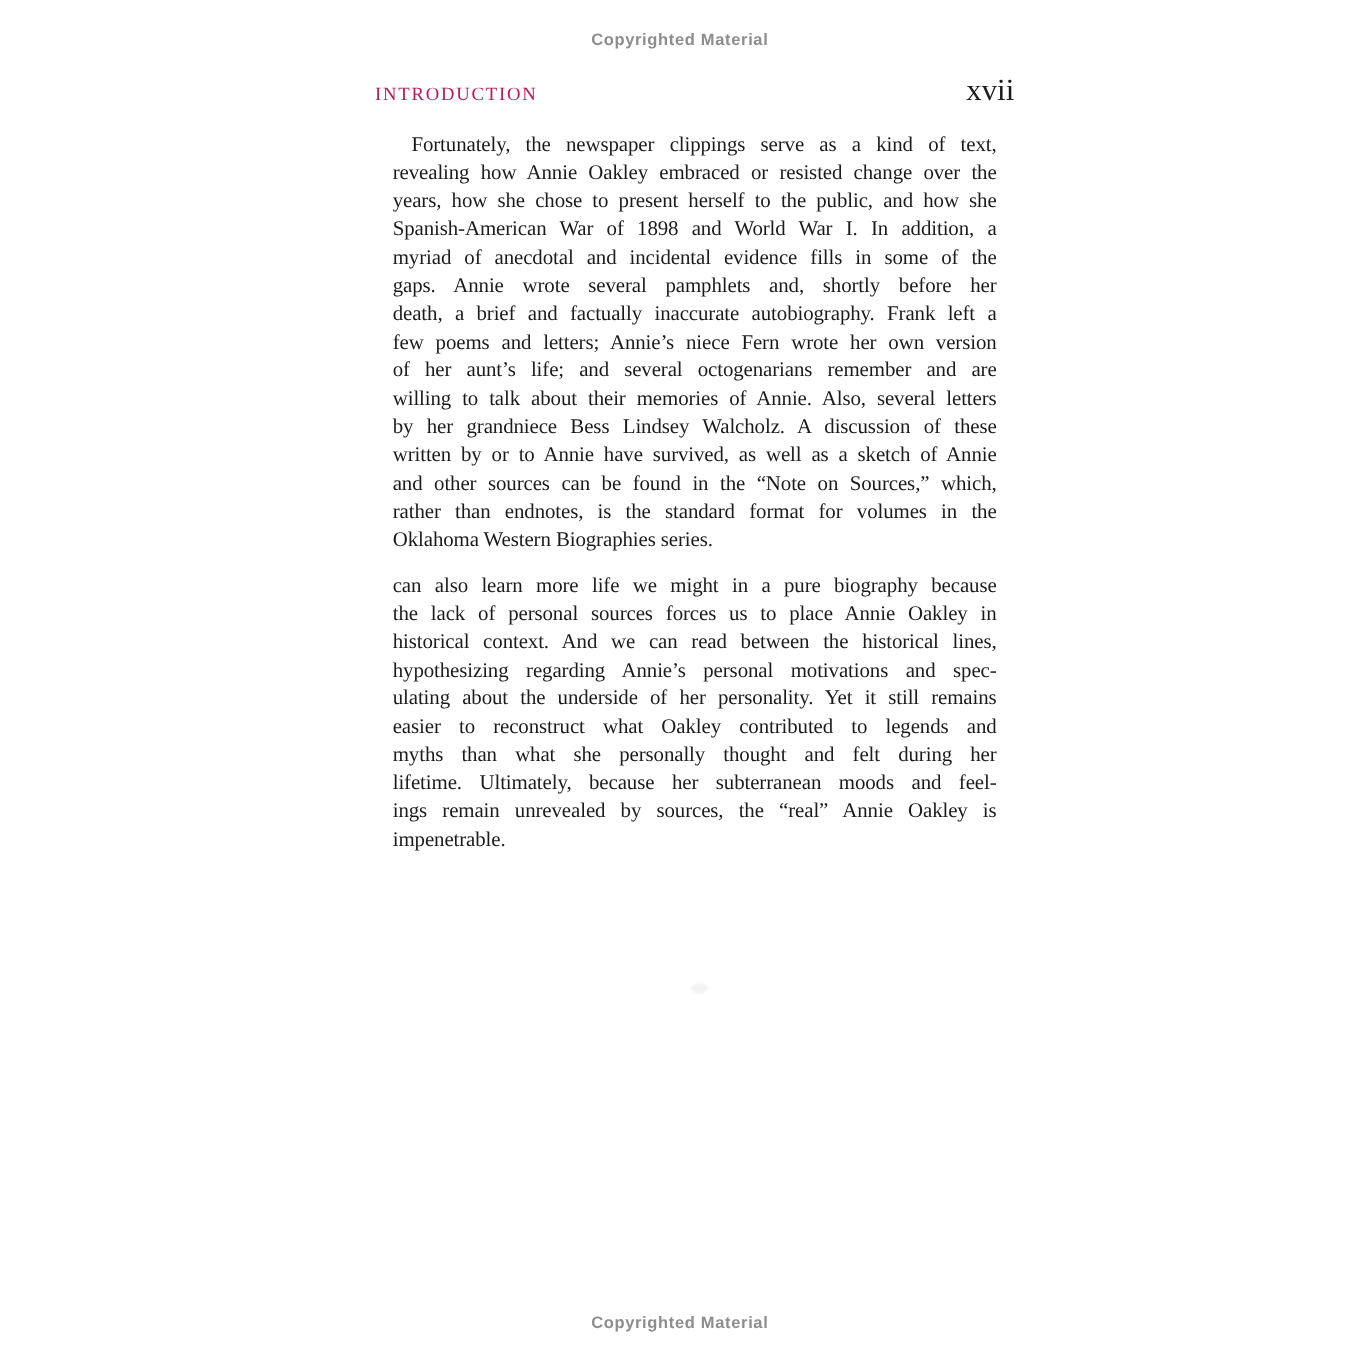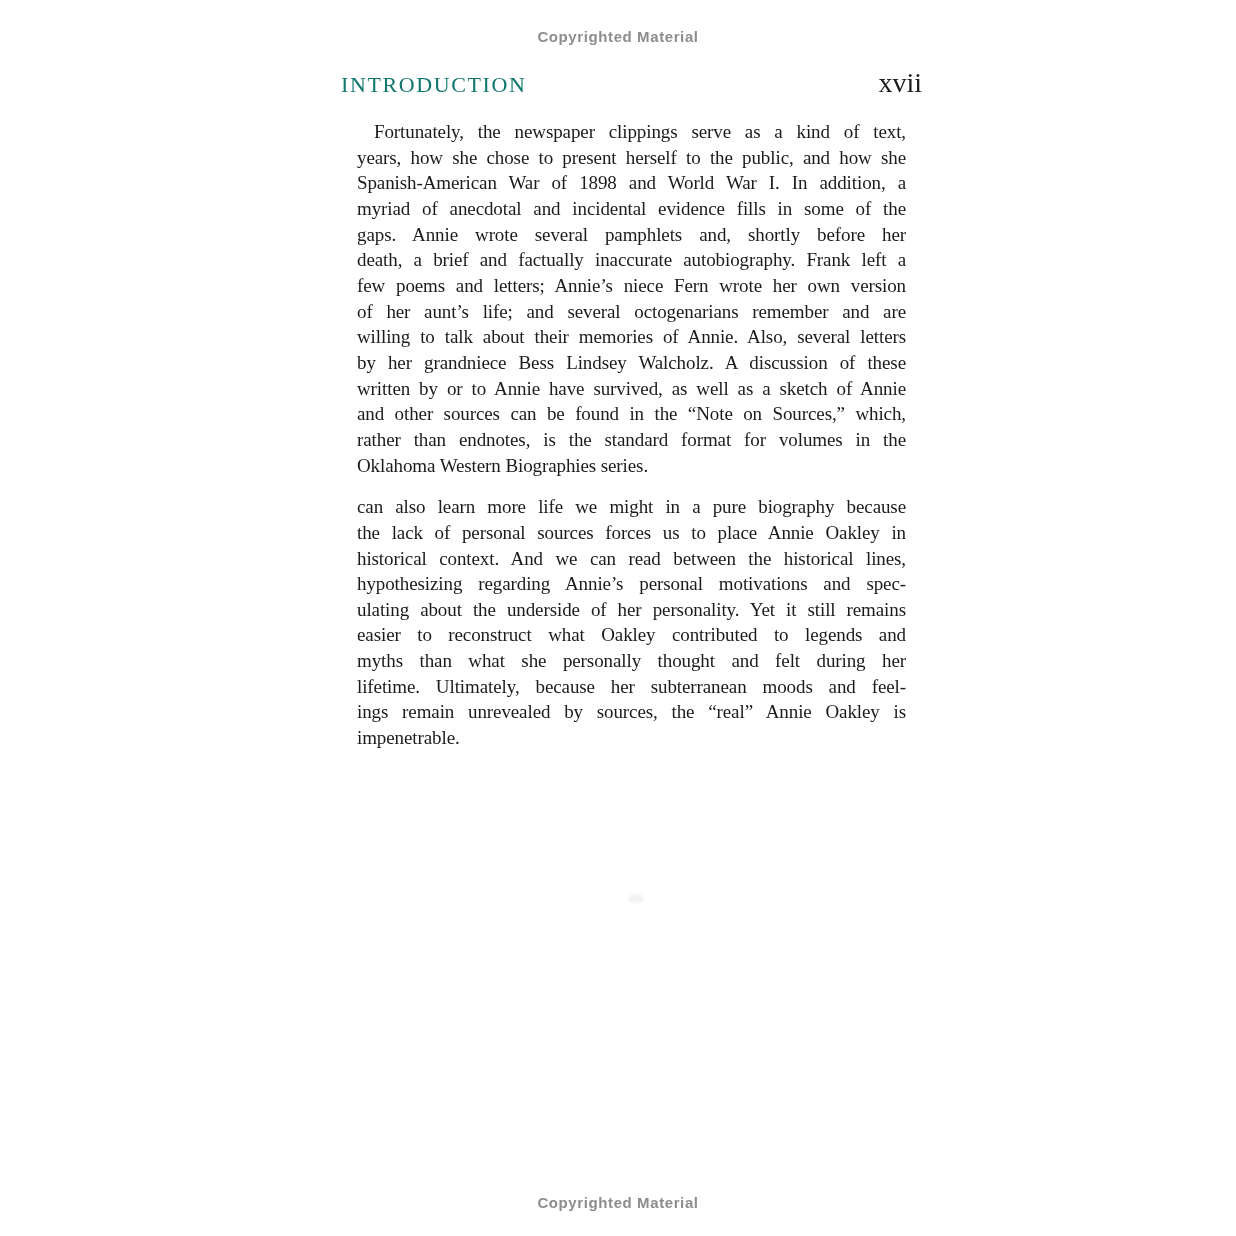--- a/index.html
+++ b/index.html
@@ -30,23 +30,23 @@
     position: absolute;
     left: 341px;
     width: 581px;
     top: 67px;
     display: flex;
     justify-content: space-between;
     align-items: baseline;
     color: #1f1f1f;
   }
   .running-head {
-    font-size: 22px;
+    font-size: 17px;
     letter-spacing: 1.6px;
-    color: #0f766e;
+    color: #be185d;
   }
   .page-number {
     font-size: 28px;
     color: #1b1b1b;
   }
   .body-text {
     position: absolute;
     left: 341px;
     width: 581px;
     top: 103px;
@@ -87,20 +87,21 @@
   <div class="copyright top">Copyrighted Material</div>
 
   <div class="header">
     <span class="running-head">INTRODUCTION</span>
     <span class="page-number">xvii</span>
   </div>
 
   <div class="body-text">
       <p class="para">
         <span class="line first">Fortunately, the newspaper clippings serve as a kind of text,</span>
+        <span class="line">revealing how Annie Oakley embraced or resisted change over the</span>
         <span class="line">years, how she chose to present herself to the public, and how she</span>
         <span class="line">Spanish-American War of 1898 and World War I. In addition, a</span>
         <span class="line">myriad of anecdotal and incidental evidence fills in some of the</span>
         <span class="line">gaps. Annie wrote several pamphlets and, shortly before her</span>
         <span class="line">death, a brief and factually inaccurate autobiography. Frank left a</span>
         <span class="line">few poems and letters; Annie’s niece Fern wrote her own version</span>
         <span class="line">of her aunt’s life; and several octogenarians remember and are</span>
         <span class="line">willing to talk about their memories of Annie. Also, several letters</span>
         <span class="line">by her grandniece Bess Lindsey Walcholz. A discussion of these</span>
         <span class="line">written by or to Annie have survived, as well as a sketch of Annie</span>

